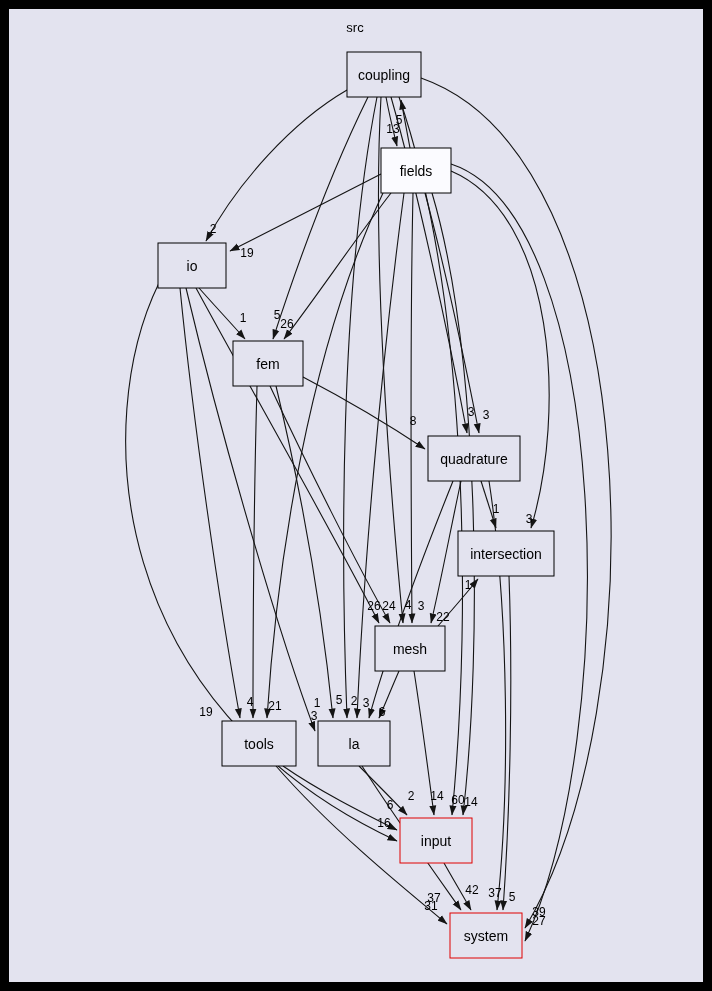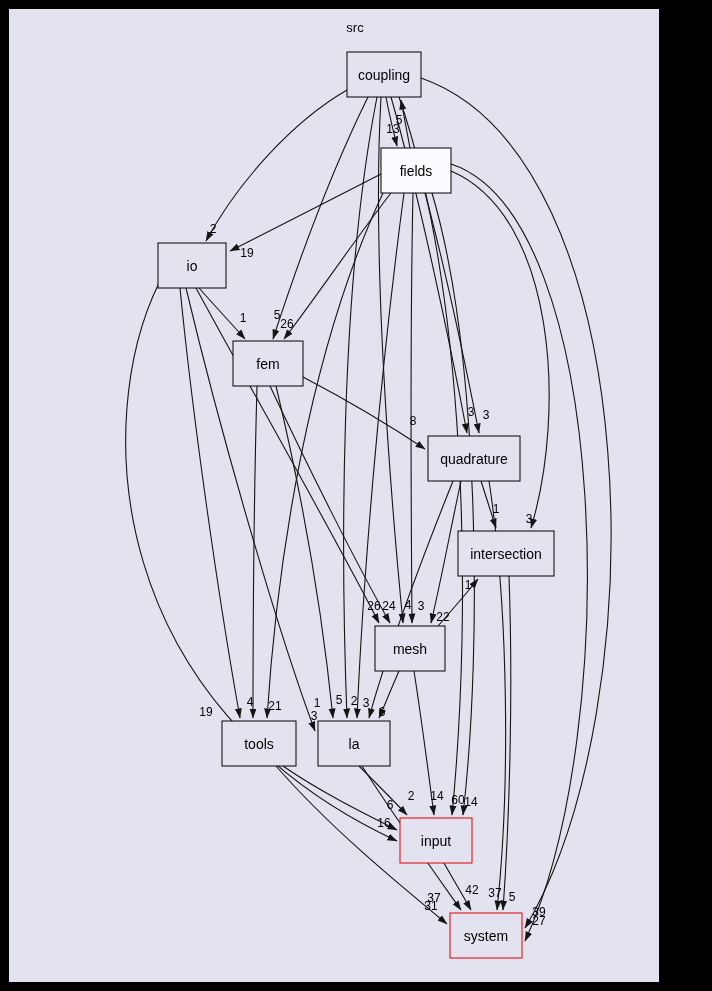--- a/index.html
+++ b/index.html
@@ -1,16 +1,16 @@
 <!DOCTYPE html>
 <html><head>
 <meta charset="utf-8">
 <style>
   html,body{margin:0;padding:0;background:#000;}
-  .stage{position:relative;width:659px;height:991px;background:#000;overflow:hidden;}
+  .stage{position:relative;width:712px;height:991px;background:#000;overflow:hidden;}
   svg{display:block;}
   .bg{fill:#e3e3ef;}
   .edge{fill:none;stroke:#141414;stroke-width:1.1;}
   .node-rect{fill:#e3e3ef;stroke:#000;stroke-width:1;}
   .node-rect.highlight{fill:#fbfbff;}
   .node-rect.red{stroke:#e00000;}
   .nlabel{font-family:"Liberation Sans",sans-serif;font-size:14px;fill:#000;text-anchor:middle;}
   .title{font-family:"Liberation Sans",sans-serif;font-size:13px;fill:#000;text-anchor:middle;}
   .elabel{font-family:"Liberation Sans",sans-serif;font-size:12px;fill:#000;text-anchor:middle;}
 </style>

